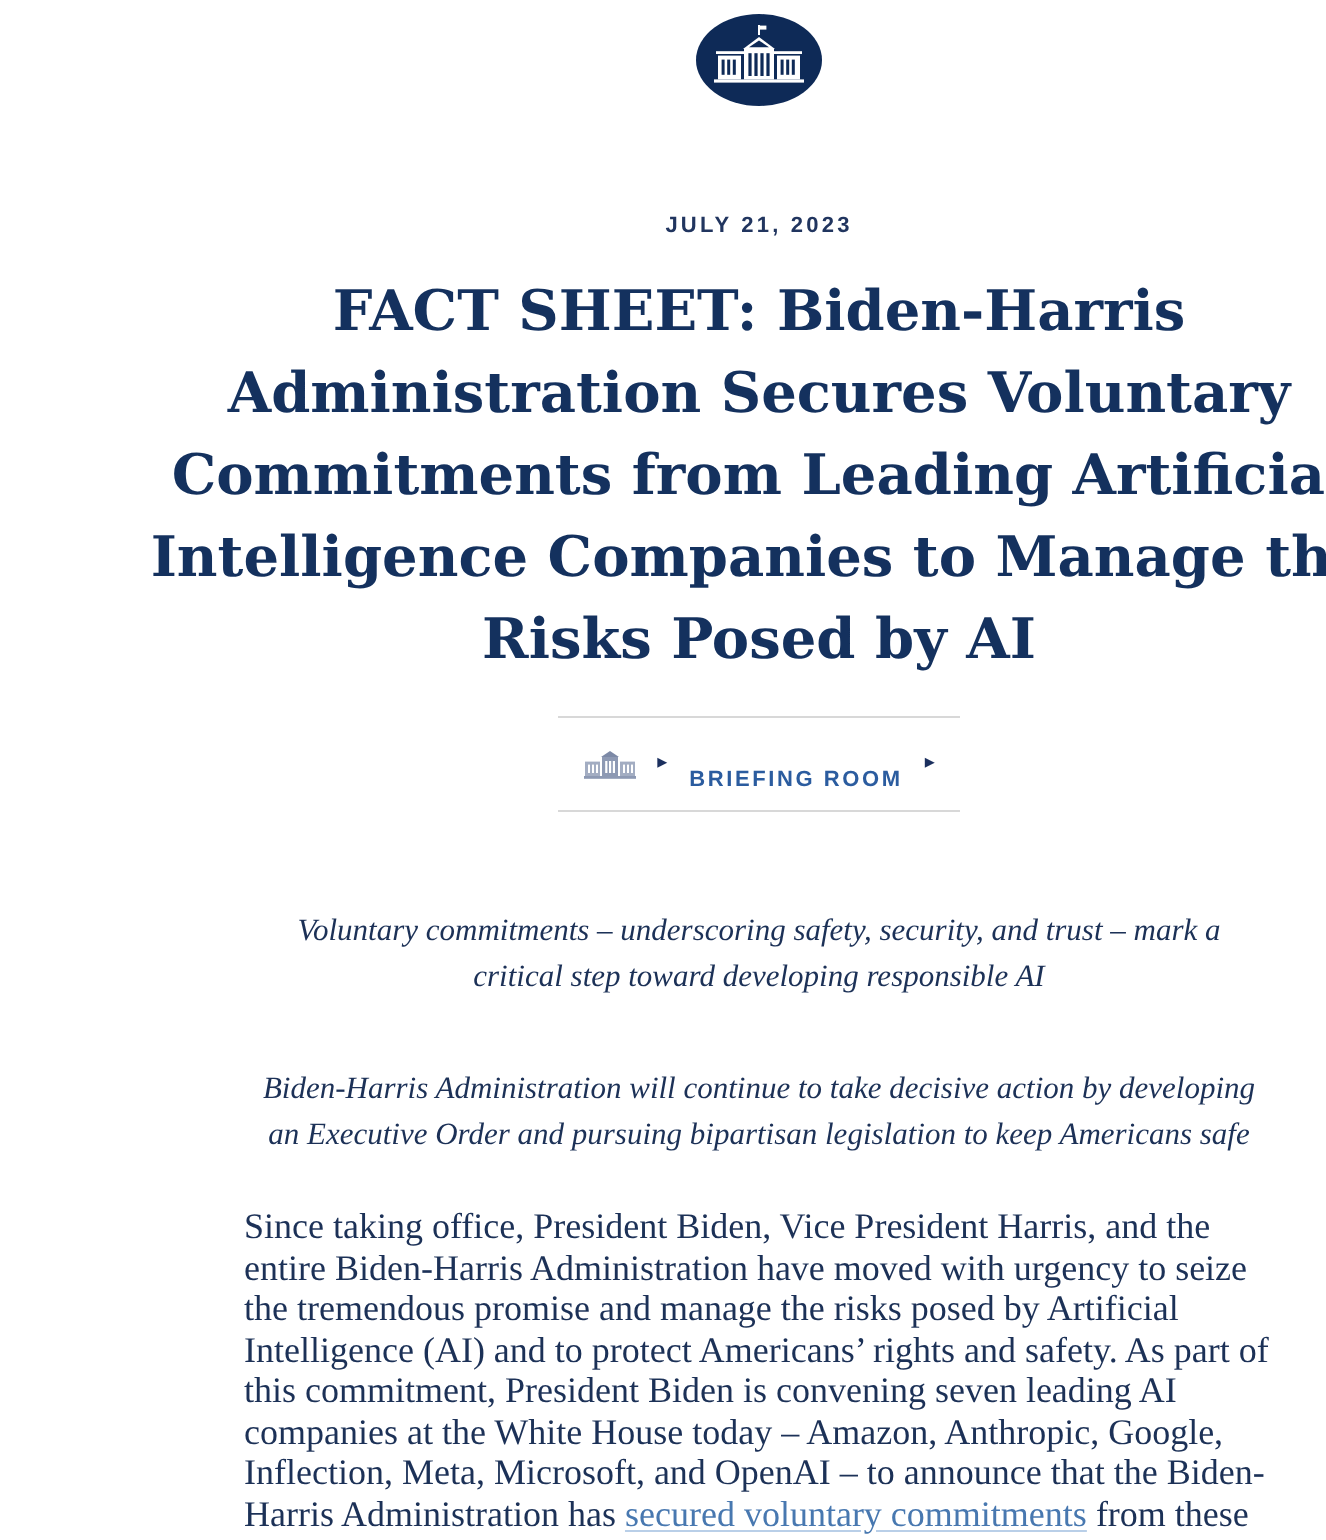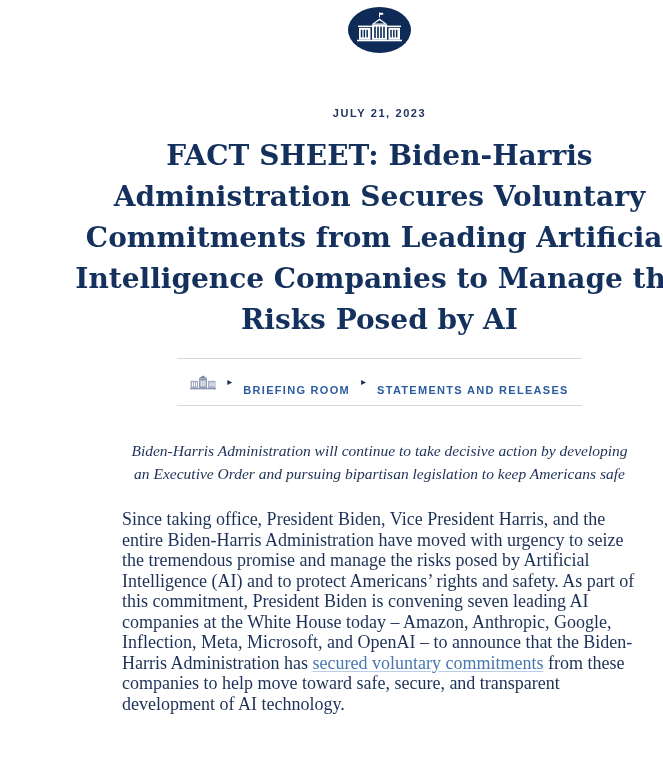--- a/index.html
+++ b/index.html
@@ -160,23 +160,24 @@
           <rect x="6" y="7.3" width="1" height="4.2" fill="#ffffff"></rect>
           <rect x="19.5" y="7.3" width="1" height="4.2" fill="#ffffff"></rect>
           <rect x="21.5" y="7.3" width="1" height="4.2" fill="#ffffff"></rect>
           <rect x="23.5" y="7.3" width="1" height="4.2" fill="#ffffff"></rect>
           <rect x="0" y="13" width="26" height="1.4" fill="#8d99b3"></rect>
         </svg>
       </a>
       <span class="crumb-sep">▸</span>
       <a class="crumb-link">BRIEFING ROOM</a>
       <span class="crumb-sep">▸</span>
-      <a class="crumb-link">STATEMENTS AND RELEASES</a>
     </nav>
   </div>
 
   <div class="content">
+    <p class="lede lede-1">Voluntary commitments – underscoring safety, security, and trust – mark a
+critical step toward developing responsible AI</p>
     <p class="lede lede-2">Biden-Harris Administration will continue to take decisive action by developing
 an Executive Order and pursuing bipartisan legislation to keep Americans safe</p>
     <p class="bodytext"><span>Since taking office, President Biden, Vice President Harris, and the entire Biden-Harris Administration have moved with urgency to seize the tremendous promise and manage the risks posed by Artificial Intelligence (AI) and to protect Americans’ rights and safety. As part of this commitment, President Biden is convening seven leading AI companies at the White House today – Amazon, Anthropic, Google, Inflection, Meta, Microsoft, and OpenAI – to announce that the Biden-Harris Administration has </span><a class="inline-link">secured voluntary commitments</a><span> from these companies to help move toward safe, secure, and transparent development of AI technology.</span></p>
   </div>
 
 </div>
 
 </body></html>

